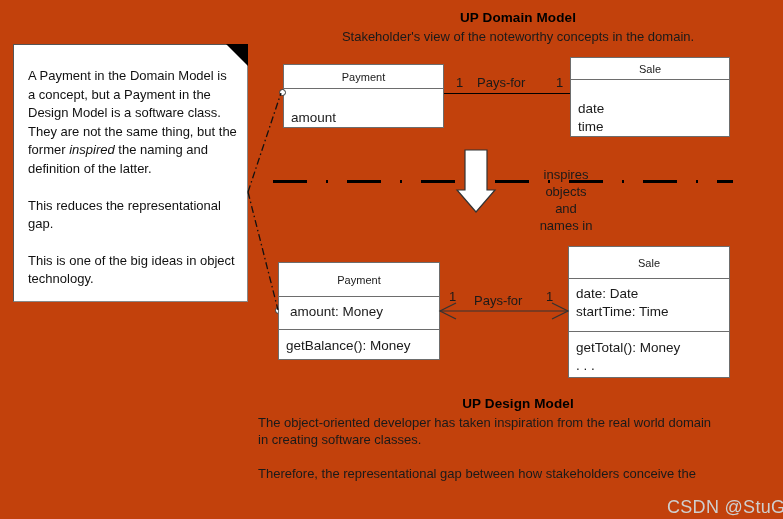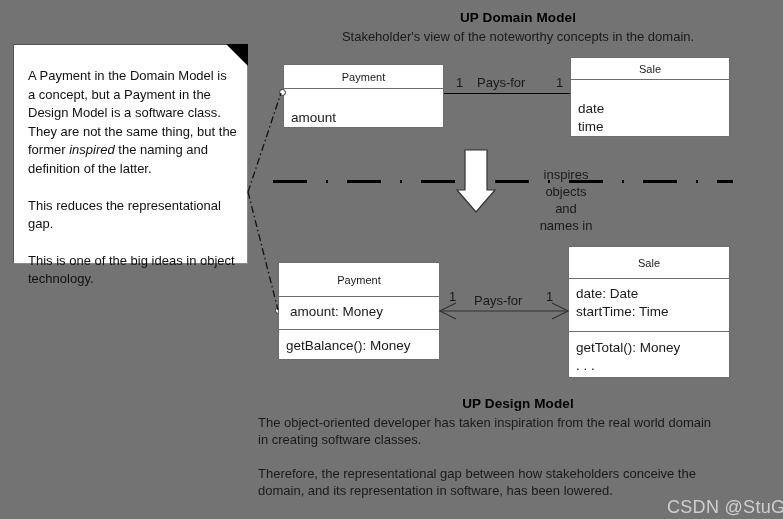--- a/index.html
+++ b/index.html
@@ -8,21 +8,21 @@
     background: #ffffff;
   }
   body {
     font-family: "Liberation Sans", sans-serif;
     color: #000000;
   }
   #canvas {
     position: relative;
     width: 783px;
     height: 519px;
-    background: #737373;
+    background: #c2410c;
     overflow: hidden;
   }
 
   
   .caption-block { position: absolute; }
   .caption-title {
     font-size: 13.5px;
     font-weight: bold;
     text-align: center;
     letter-spacing: 0.1px;
@@ -144,21 +144,21 @@
 
 <div id="canvas">
 
   <div class="caption-block" style="left:258px; top:10px; width:520px;">
     <div class="caption-title">UP Domain Model</div>
     <div class="caption-body" style="text-align:center; margin-top:3px;">
       <p>Stakeholder's view of the noteworthy concepts in the domain.</p>
     </div>
   </div>
 
-  <div class="note" style="left:13px; top:44px; width:235px; height:220px;">
+  <div class="note" style="left:13px; top:44px; width:235px; height:258px;">
     <div class="note-dogear"></div>
     <div class="note-body">
       <p><span>A Payment in the Domain Model is a concept, but a Payment in the Design Model is a software class. They are not the same thing, but the former </span><em>inspired</em><span> the naming and definition of the latter.</span></p>
       <p class="spacer"></p>
       <p>This reduces the representational gap.</p>
       <p class="spacer"></p>
       <p>This is one of the big ideas in object technology.</p>
     </div>
   </div>
 
@@ -231,19 +231,18 @@
     <polyline points="552,303 568,311 552,319" fill="none" stroke="#333" stroke-width="1.2"></polyline>
   </svg>
 
   <div class="caption-block" style="left:258px; top:396px; width:520px;">
     <div class="caption-title">UP Design Model</div>
     <div class="caption-body" style="margin-top:3px;">
       <p>The object-oriented developer has taken inspiration from the real world domain</p>
       <p>in creating software classes.</p>
       <p class="spacer"></p>
       <p>Therefore, the representational gap between how stakeholders conceive the</p>
-      <p>domain, and its representation in software, has been lowered.</p>
     </div>
   </div>
 
   <div class="watermark" style="left:667px; top:497px;">CSDN @StuGeek</div>
 
 </div>
 
 </body></html>

